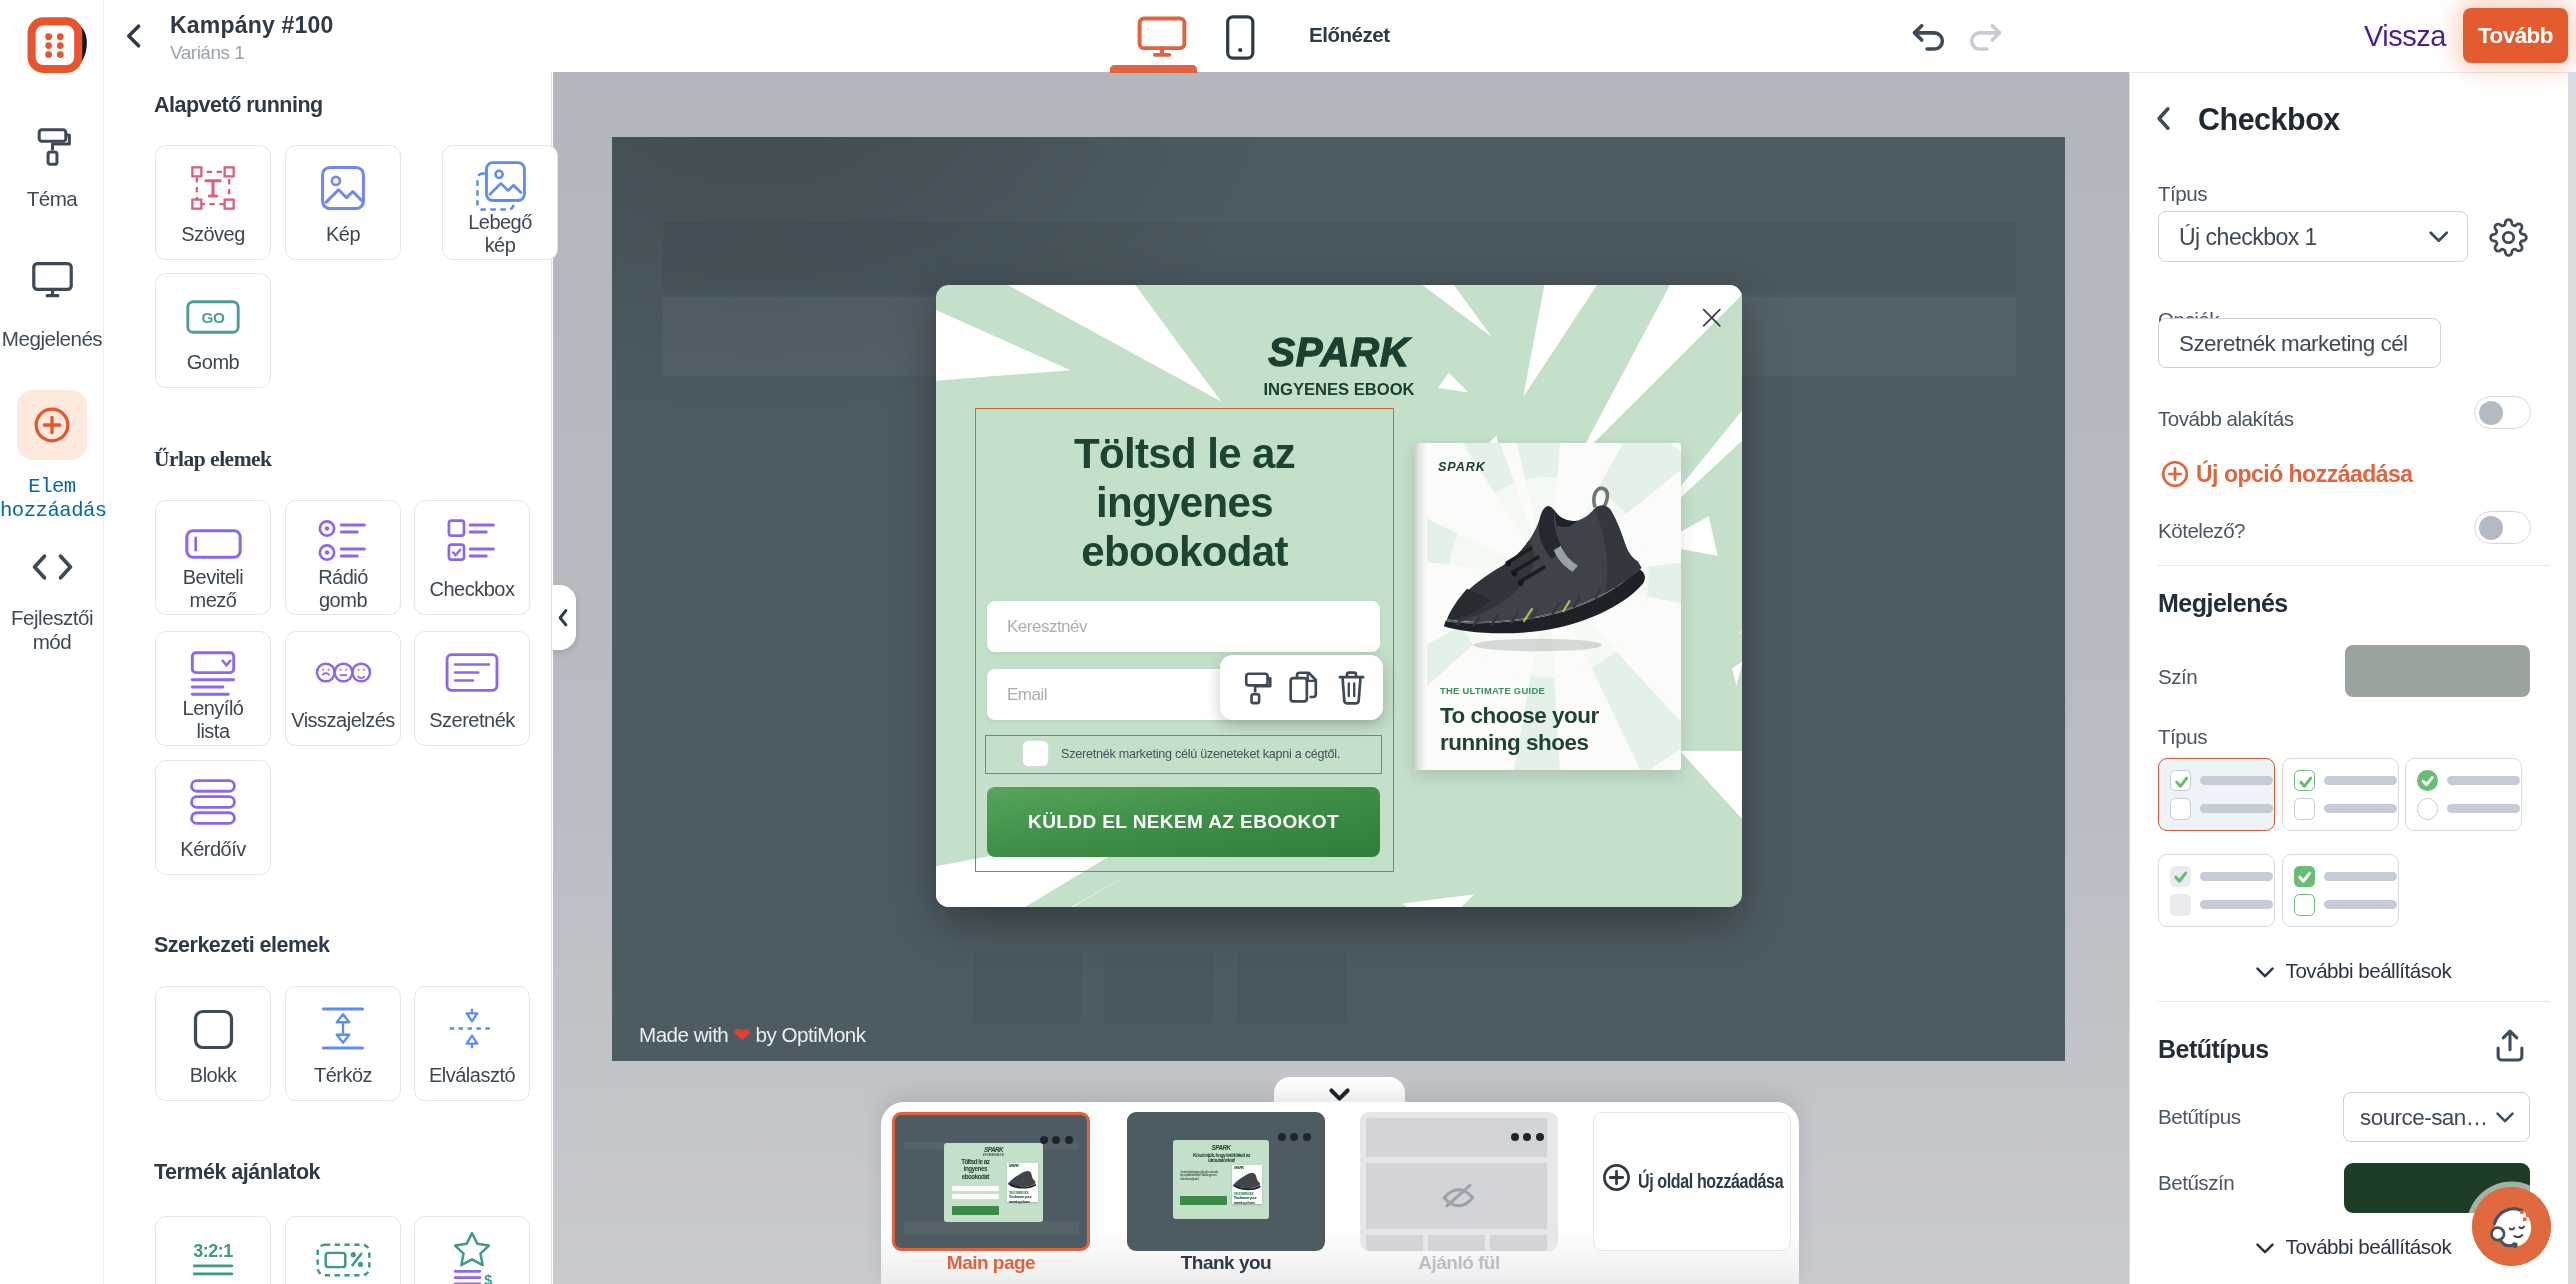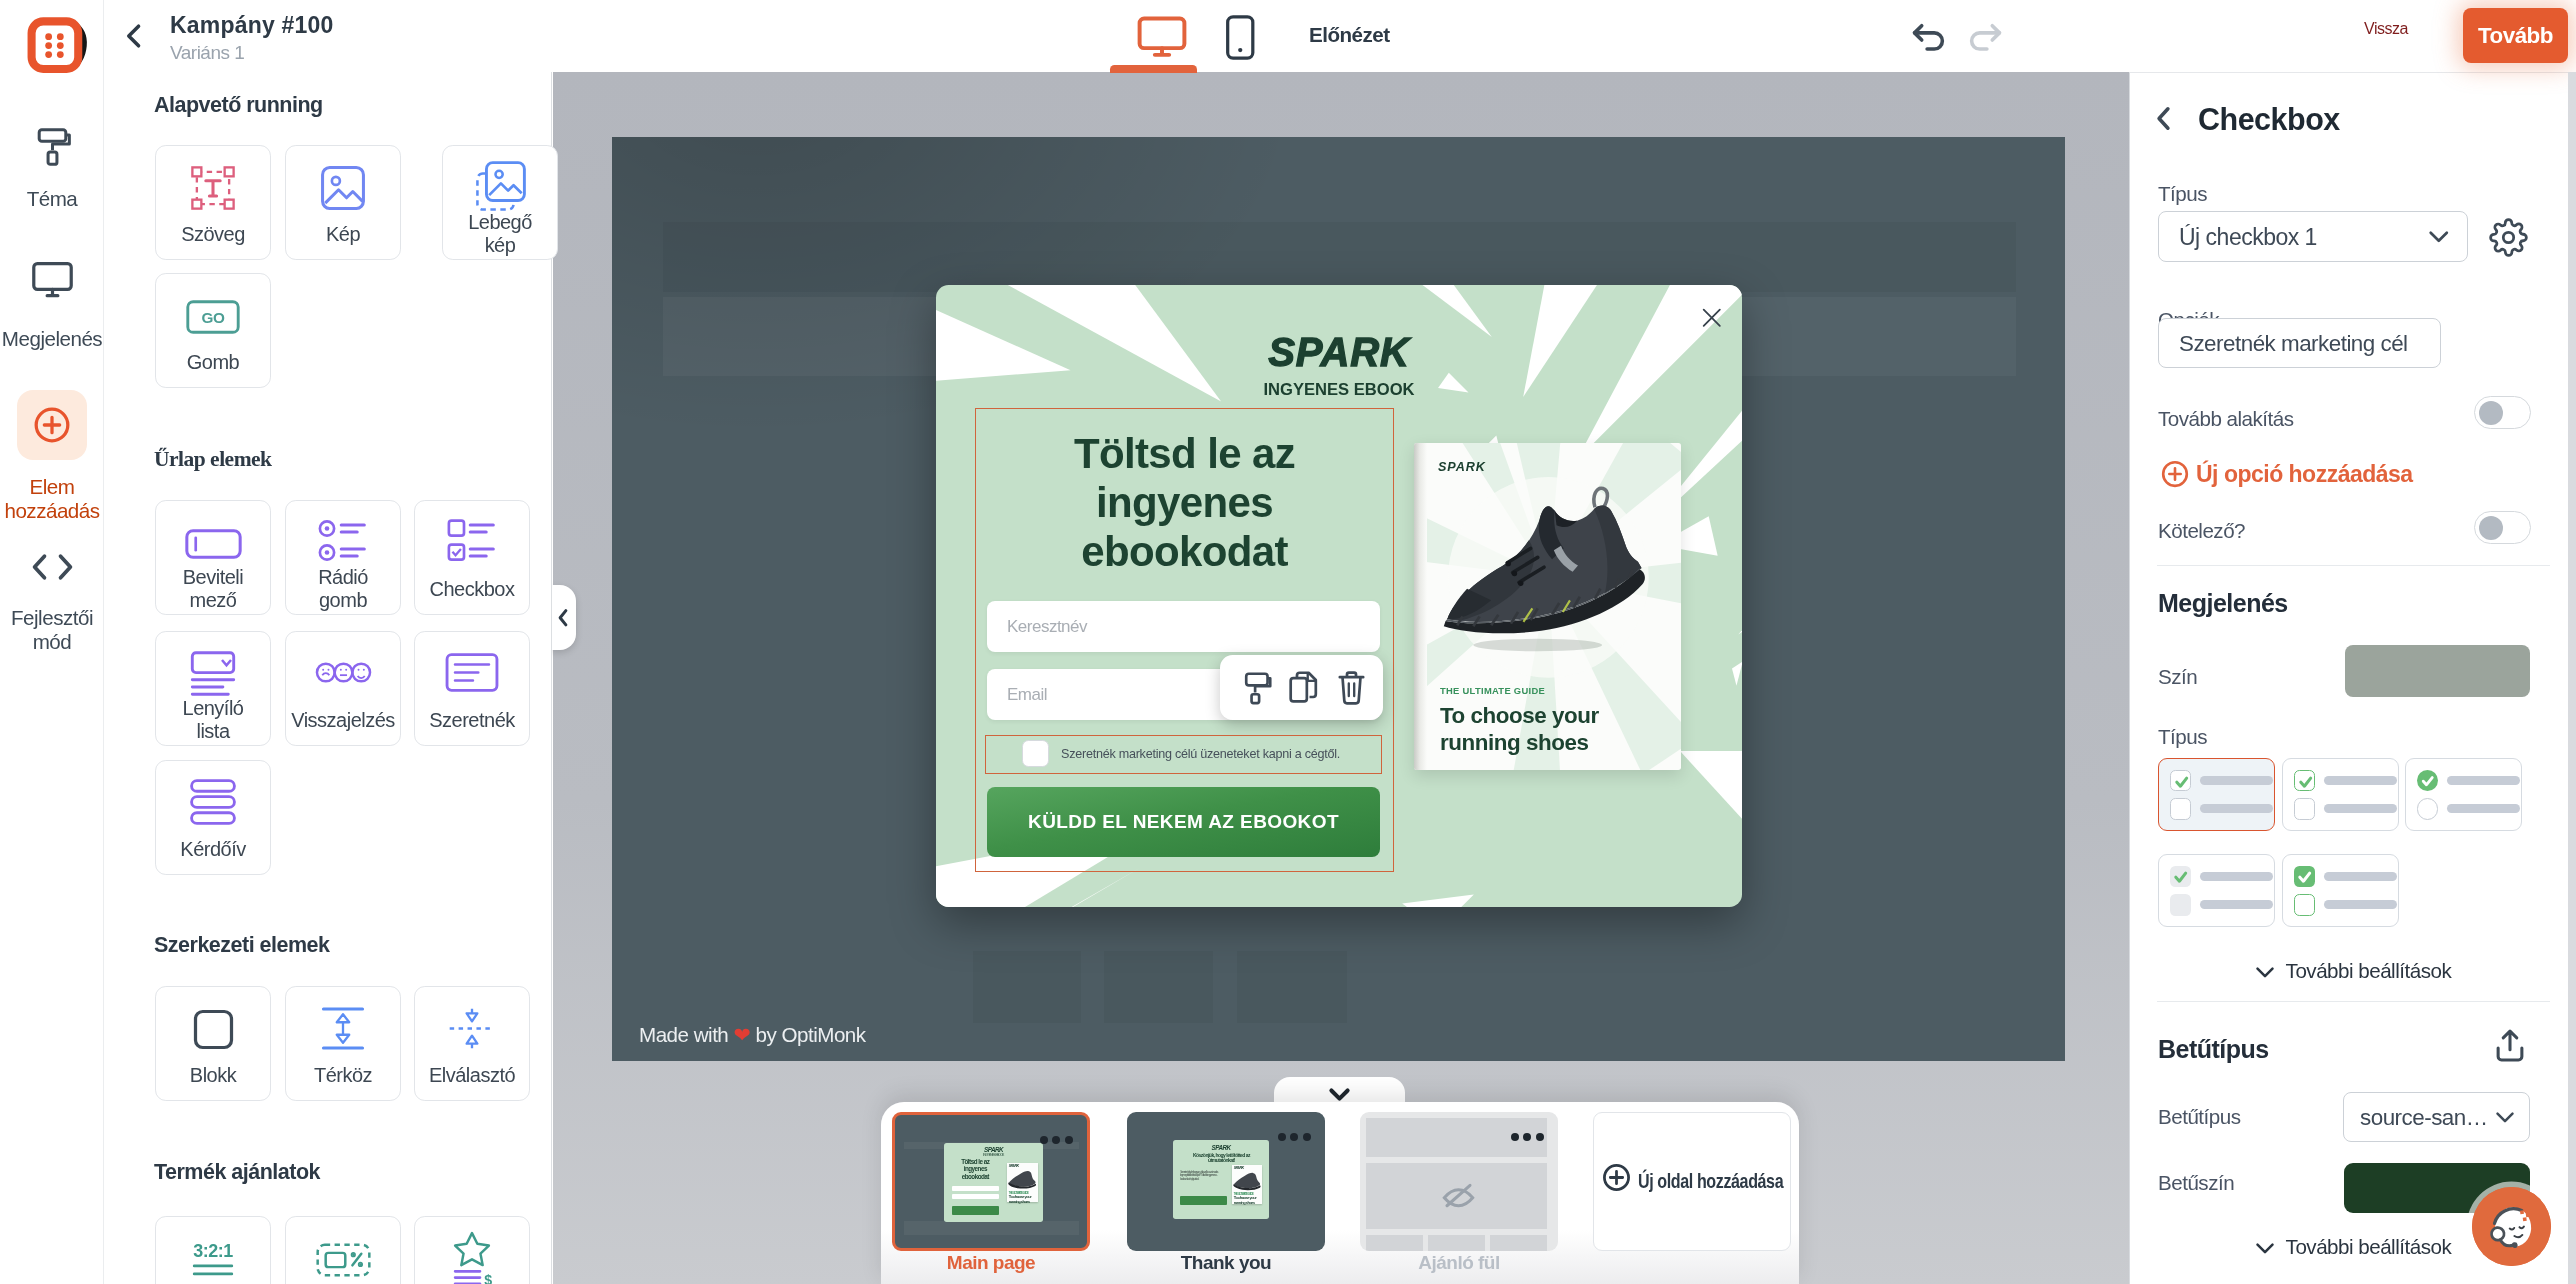--- a/index.html
+++ b/index.html
@@ -7,27 +7,27 @@
 html,body { width:2576px; height:1284px; overflow:hidden; }
 body { font-family:"Liberation Sans", sans-serif; background:#fff; position:relative; letter-spacing:-0.035em; }
 
 
 #topbar { position:absolute; left:0; top:0; width:2576px; height:72px; background:#fff; z-index:30; }
 #topbar .backchev { position:absolute; left:119px; top:20px; width:32px; height:32px; }
 #tb-title { position:absolute; left:170px; top:11.7px; font-size:23px; font-weight:bold; color:#2e3a46; letter-spacing:0.2px; }
 #tb-sub { position:absolute; left:170px; top:42px; font-size:19px; color:#9aa3ad; }
 #tab-underline { position:absolute; left:1110px; top:65px; width:87px; height:8px; background:#e2633c; border-radius:4.5px 4.5px 0 0; }
 #tb-preview { position:absolute; left:1309px; top:23px; font-size:20.6px; font-weight:bold; color:#2e3a46; }
-#tb-vissza { position:absolute; left:2364px; top:20px; font-size:16px; color:#7f1d1d; }
+#tb-vissza { position:absolute; left:2364px; top:20px; font-size:29px; color:#4c1d95; }
 #tb-tovabb { position:absolute; left:2463px; top:8px; width:105px; height:55px; background:#e45b2f; border-radius:8px; color:#fff; font-size:22.4px; font-weight:bold; text-align:center; line-height:55px; box-shadow:0 0 23px 5.4px rgba(230,110,60,0.35); }
 
 
 #sidebar { position:absolute; left:0; top:0; width:104px; height:1284px; background:#fff; border-right:0.9px solid #ebedef; z-index:31; }
 .navitem { position:absolute; left:0; width:104px; text-align:center; color:#3e4a56; font-size:20.6px; line-height:24px; }
-.navitem.active { color:#c2410c; }
+.navitem.active { color:#0369a1;font-family:Liberation Mono, monospace; }
 #nav-plusbg { position:absolute; left:17px; top:390px; width:70px; height:70px; background:#fdeadd; border-radius:16px; }
 
 
 #palette { position:absolute; left:104px; top:0; width:448px; height:1284px; background:#fff; border-right:0.9px solid #dcdfe2; z-index:29; }
 .sechead { position:absolute; left:50px; font-size:21.5px; font-weight:bold; color:#2e3a46; }
 .card { position:absolute; width:116px; height:115px; background:#fff; border:0.9px solid #e2e5e9; border-radius:10.8px; }
 .card .ic { position:absolute; left:0; top:16px; width:100%; text-align:center; }
 .card .lb { position:absolute; left:-9px; right:-9px; top:77px; text-align:center; font-size:20px; line-height:23px; color:#3d4752; }
 .card .lb.two { top:65px; }
 

